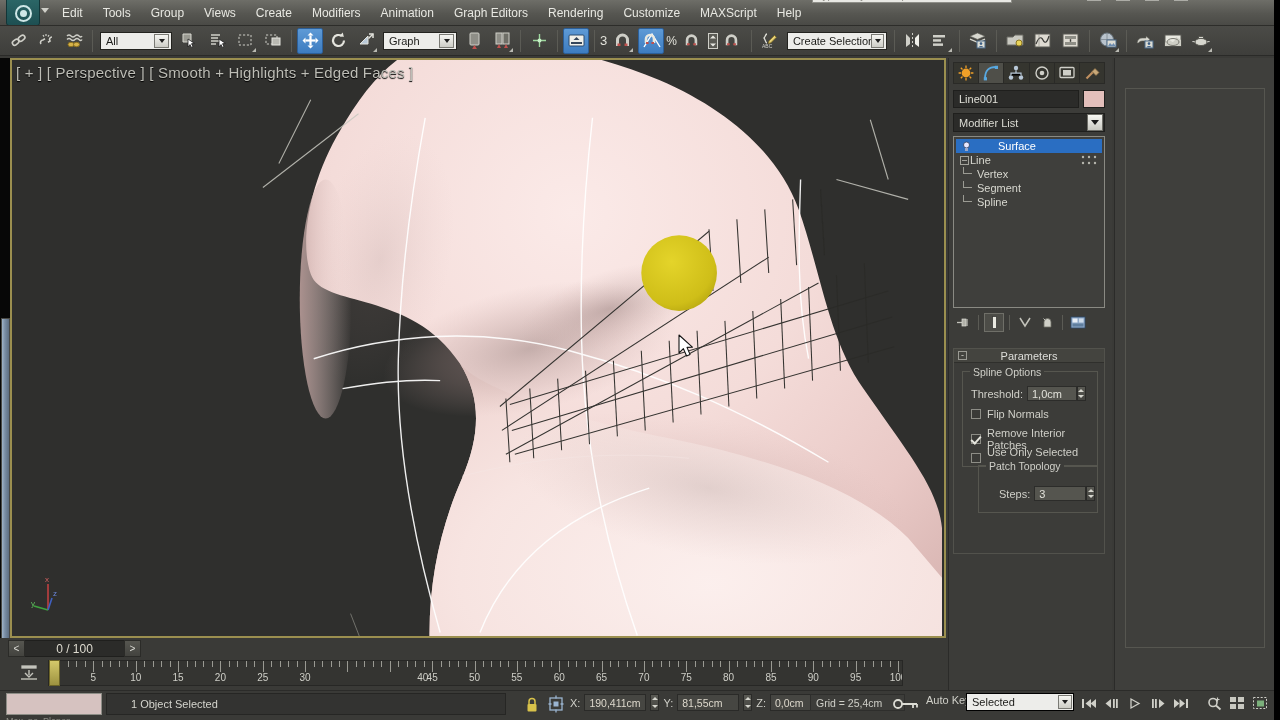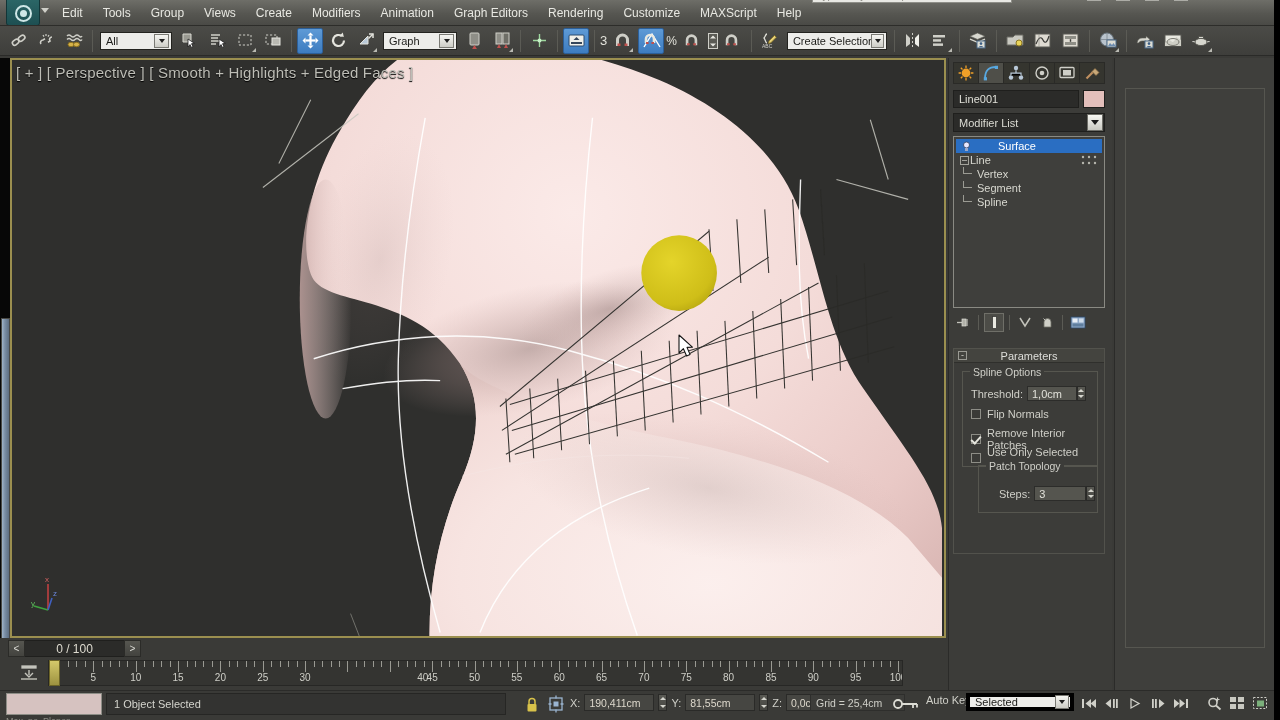--- a/index.html
+++ b/index.html
@@ -120,37 +120,37 @@
   .tick{position:absolute;top:0;width:1px;background:#9a9a93;}
   .ruler .num{position:absolute;top:11px;font-size:10px;color:#cfcfc8;transform:translateX(-50%);}
   .time-slider{position:absolute;left:49px;top:22px;width:11px;height:26px;
     background:linear-gradient(#d4c96a,#9d9240);border:1px solid #6c6427;}
 
   
   .statusbar{position:absolute;left:0;top:690px;width:1280px;height:30px;background:#3a3a37;border-top:1px solid #2b2b29;}
   .matswatch{position:absolute;left:6px;top:2px;width:96px;height:22px;background:#d6c2c0;border:1px solid #8d8d86;}
   .mat-text{position:absolute;left:6px;top:25px;font-size:9px;color:#8d8d86;white-space:nowrap;overflow:hidden;width:96px;}
   .statusfield{position:absolute;left:106px;top:2px;width:400px;height:22px;background:#333331;border:1px solid #262624;
-    display:flex;align-items:center;padding-left:7px;font-size:11px;color:#d5d5ce;}
+    display:flex;align-items:center;padding-left:24px;font-size:11px;color:#d5d5ce;}
   .lockicon{position:absolute;left:525px;top:5px;}
   .selcenter{position:absolute;left:548px;top:4px;}
   .coordwrap{position:absolute;left:570px;top:3px;display:flex;align-items:center;gap:4px;}
   .coord-lbl{font-size:11px;color:#cfcfc8;}
-  .coord-in{width:70px;height:17px;background:#464642;border:1px solid #2a2a28;color:#ded9cd;font-size:10.5px;
+  .coord-in{width:62px;height:17px;background:#464642;border:1px solid #2a2a28;color:#ded9cd;font-size:10.5px;
     display:flex;align-items:center;padding-left:4px;}
   .spin{width:9px;height:17px;background:linear-gradient(#5a5a54,#444440);border:1px solid #2a2a28;
     display:flex;flex-direction:column;align-items:center;justify-content:space-around;}
   .spin i{display:block;width:0;height:0;border-left:3px solid transparent;border-right:3px solid transparent;}
   .spin .up{border-bottom:3px solid #d5d5ce;}
   .spin .dn{border-top:3px solid #d5d5ce;}
   .gridinfo{position:absolute;left:810px;top:3px;width:95px;height:17px;background:#3d3d3a;border:1px solid #2e2e2c;
     font-size:10.5px;color:#cfcfc8;display:flex;align-items:center;padding-left:5px;}
   .keybtn{position:absolute;left:888px;top:3px;width:36px;height:19px;display:flex;align-items:center;justify-content:center;}
   .autokey{position:absolute;left:926px;top:3px;font-size:11px;color:#cfcfc8;}
-  .seldrop{position:absolute;left:966px;top:2px;width:108px;height:18px;background:#ededea;border:4px solid #000000;
+  .seldrop{position:absolute;left:966px;top:2px;width:108px;height:18px;background:#ededea;border:1px solid #000000;
     display:flex;align-items:center;padding-left:5px;color:#1b1b18;font-size:11px;}
   .seldrop .arw{width:14px;height:14px;margin-left:auto;margin-right:1px;background:linear-gradient(#f6f6f2,#cdcdc6);
     border:1px solid #7a7a74;display:flex;align-items:center;justify-content:center;}
   .seldrop .arw:after{content:"";border-left:3.5px solid transparent;border-right:3.5px solid transparent;border-top:4px solid #202020;}
   .playrow{position:absolute;left:1078px;top:2px;display:flex;gap:2px;align-items:center;}
   .pbtn{width:21px;height:20px;display:flex;align-items:center;justify-content:center;color:#cfcfc8;
     border:1px solid transparent;}
   .navrow{position:absolute;left:1204px;top:2px;display:flex;gap:2px;}
 
   

